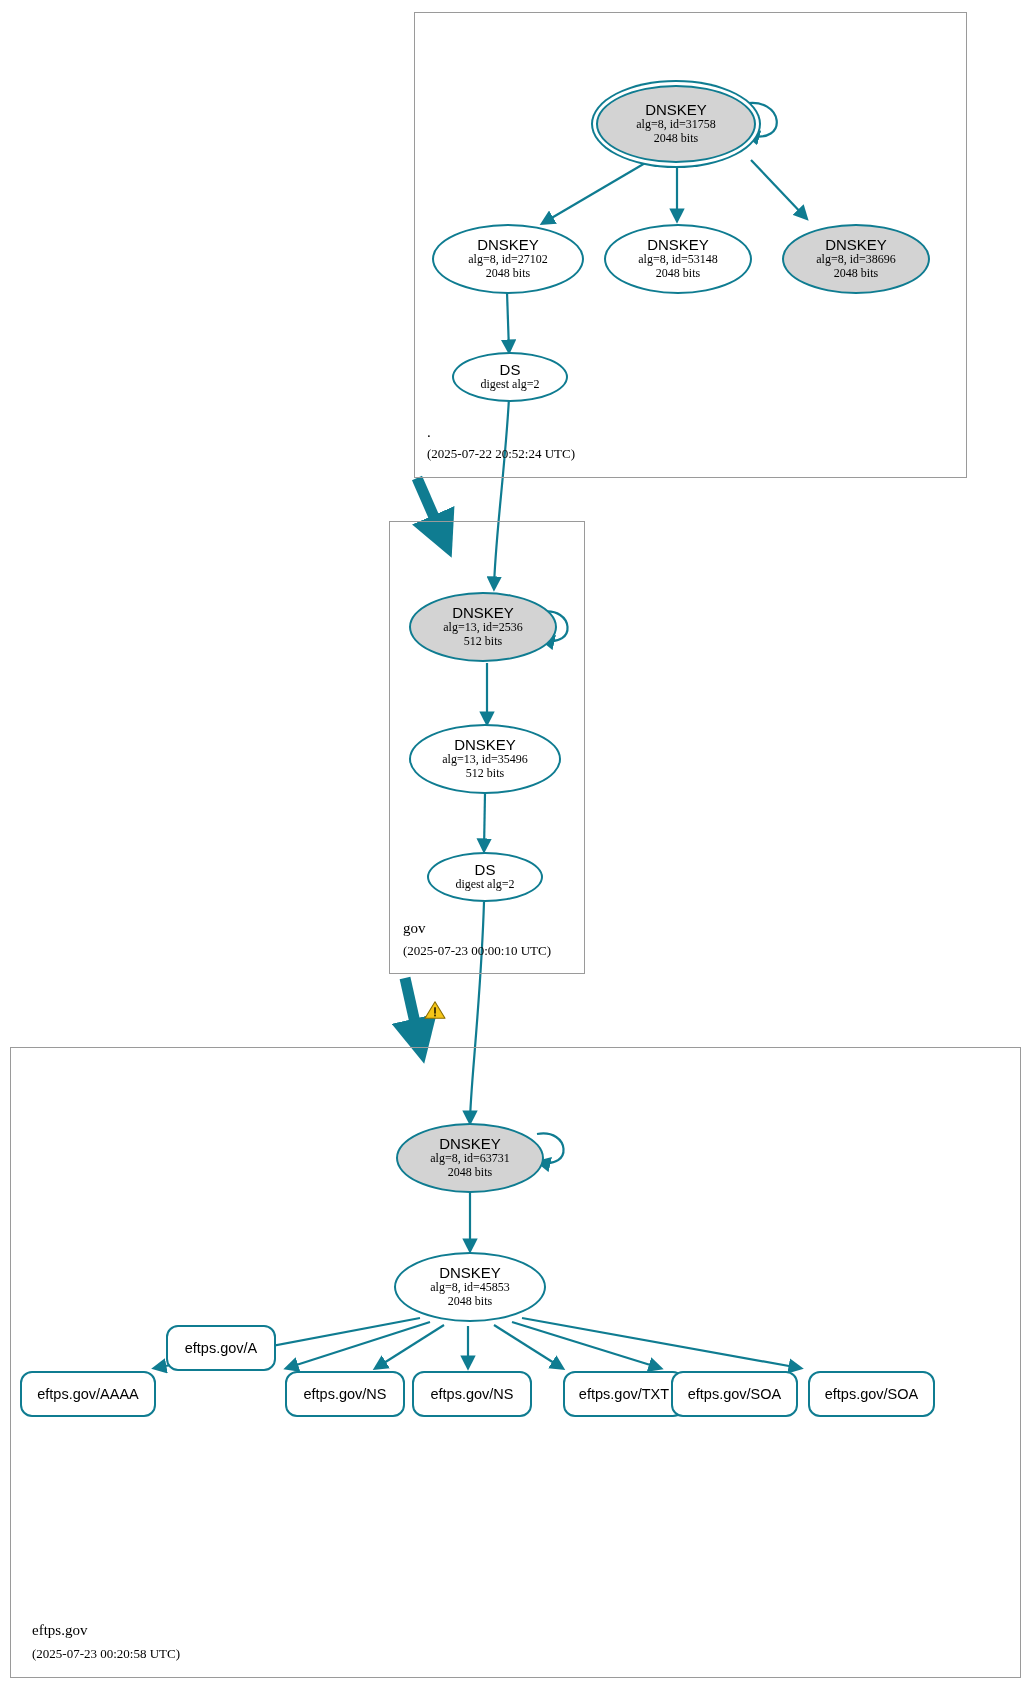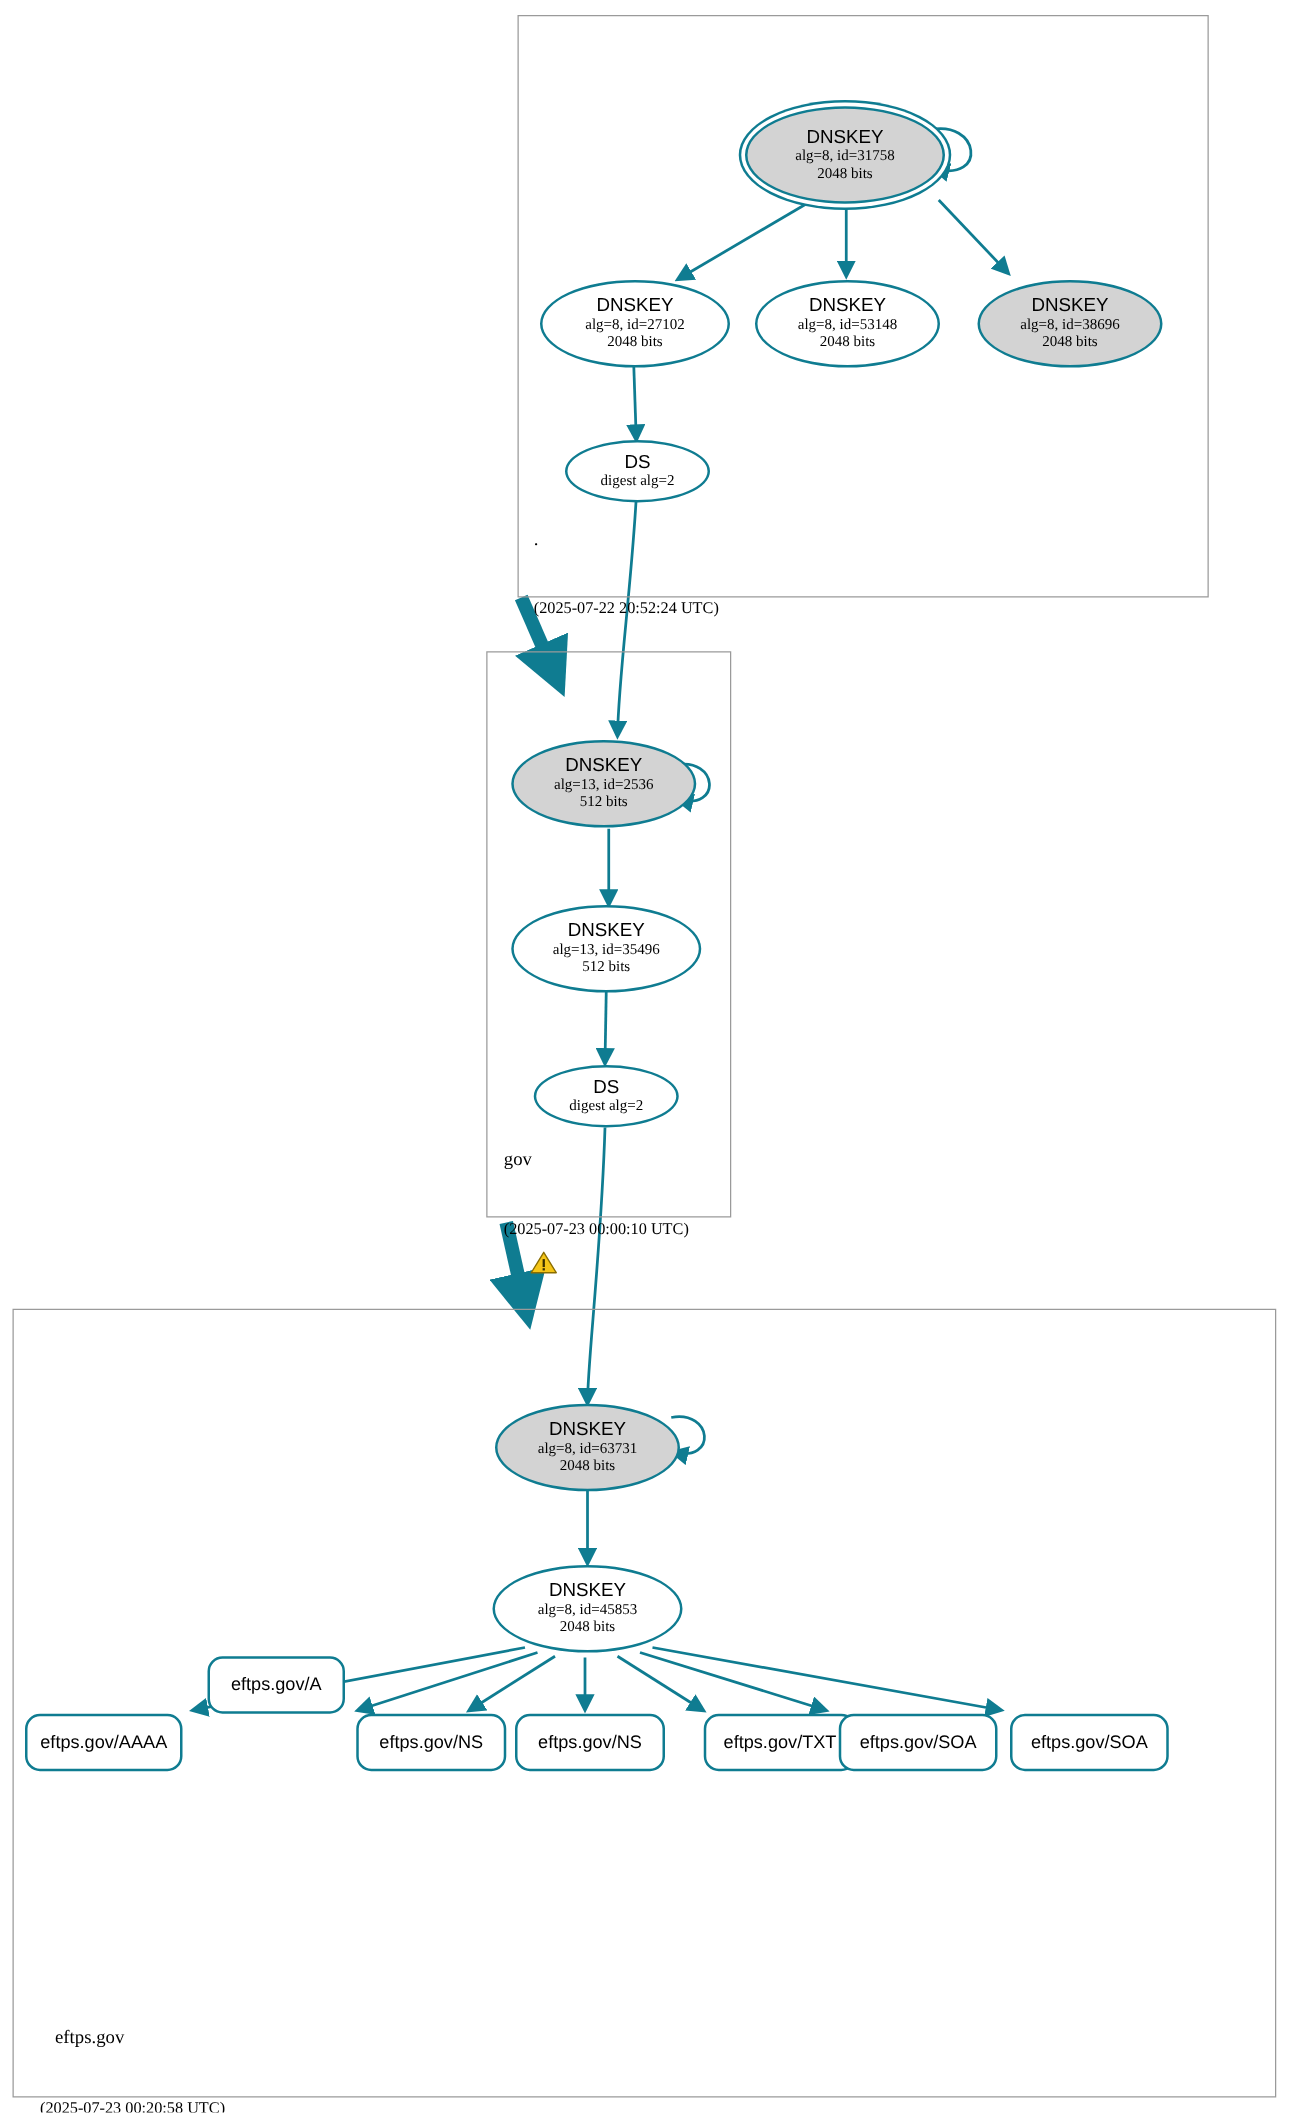--- a/index.html
+++ b/index.html
@@ -3,21 +3,21 @@
 <meta charset="utf-8">
 <style>
   html,body{margin:0;padding:0;background:#ffffff;}
   body{width:1031px;height:1690px;position:relative;
        font-family:"Liberation Serif",serif;}
   #stage{position:absolute;left:0;top:0;width:1031px;height:1690px;}
   svg.layer{position:absolute;left:0;top:0;width:1031px;height:1690px;overflow:visible;}
   .zonebox{position:absolute;border:1px solid #9a9a9a;background:transparent;box-sizing:border-box;}
   .zonelabel{position:absolute;font-family:"Liberation Serif",serif;color:#000;white-space:nowrap;}
   .zonename{font-size:15px;}
-  .zonetime{font-size:13px;margin-top:32px;}
+  .zonetime{font-size:13px;}
   .node{position:absolute;display:flex;flex-direction:column;align-items:center;
         justify-content:center;box-sizing:border-box;text-align:left;color:#000;}
   .ell{border:2px solid #0f7c91;border-radius:50%;background:#ffffff;}
   .ell.shaded{background:#d3d3d3;}
   .ell.dbl{box-shadow:0 0 0 3px #ffffff, 0 0 0 5px #0f7c91;}
   .ntitle{font-family:"Liberation Sans",sans-serif;font-size:15px;line-height:1.05;}
   .nsub{font-family:"Liberation Serif",serif;font-size:12px;line-height:1.15;}
   .rrset{position:absolute;border:2px solid #0f7c91;border-radius:12px;background:#fff;
          display:flex;align-items:center;justify-content:center;
          font-family:"Liberation Sans",sans-serif;font-size:14.5px;color:#000;
@@ -132,36 +132,36 @@
     <div class="nsub">digest alg=2</div>
   </div>
 
   <svg class="warnicon" style="left:424px;top:1000px;" viewBox="0 0 24 22" xmlns="http://www.w3.org/2000/svg">
     <path d="M12,2 L23,20 L1,20 Z" fill="#f5c518" stroke="#8a6d00" stroke-width="1.2" stroke-linejoin="round"></path>
     <rect x="11" y="8" width="2" height="7" fill="#3a2f00"></rect>
     <rect x="11" y="16" width="2" height="2" fill="#3a2f00"></rect>
   </svg>
 
   <div class="zonebox" style="left:10px;top:1047px;width:1011px;height:631px;"></div>
-  <div class="zonelabel zonename" style="left:32px;top:1622px;margin-left:12px;">eftps.gov</div>
+  <div class="zonelabel zonename" style="left:32px;top:1622px;">eftps.gov</div>
   <div class="zonelabel zonetime" style="left:32px;top:1646px;">(2025-07-23 00:20:58 UTC)</div>
 
   <div class="node ell shaded" style="left:396px;top:1123px;width:148px;height:70px;">
     <div class="ntitle">DNSKEY</div>
     <div class="nsub">alg=8, id=63731</div>
     <div class="nsub">2048 bits</div>
   </div>
 
   <div class="node ell" style="left:394px;top:1252px;width:152px;height:70px;">
     <div class="ntitle">DNSKEY</div>
     <div class="nsub">alg=8, id=45853</div>
     <div class="nsub">2048 bits</div>
   </div>
 
-  <div class="rrset" style="left:20px;top:1371px;width:126px;height:46px;">eftps.gov/AAAA</div>
+  <div class="rrset" style="left:20px;top:1371px;width:136px;height:46px;">eftps.gov/AAAA</div>
   <div class="rrset" style="left:166px;top:1325px;width:110px;height:46px;">eftps.gov/A</div>
   <div class="rrset" style="left:285px;top:1371px;width:120px;height:46px;">eftps.gov/NS</div>
   <div class="rrset" style="left:412px;top:1371px;width:120px;height:46px;">eftps.gov/NS</div>
   <div class="rrset" style="left:540px;top:1371px;width:122px;height:46px;margin-left:23px;">eftps.gov/TXT</div>
   <div class="rrset" style="left:671px;top:1371px;width:127px;height:46px;">eftps.gov/SOA</div>
   <div class="rrset" style="left:808px;top:1371px;width:127px;height:46px;">eftps.gov/SOA</div>
 
 </div>
 
 </body></html>

